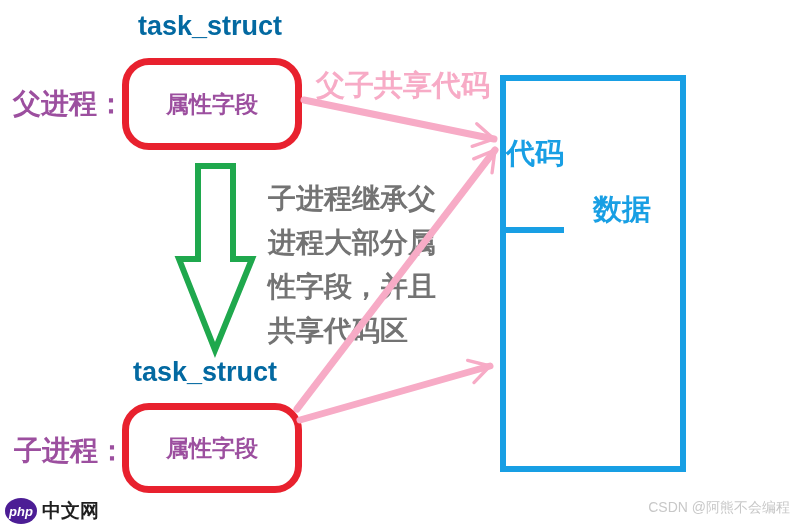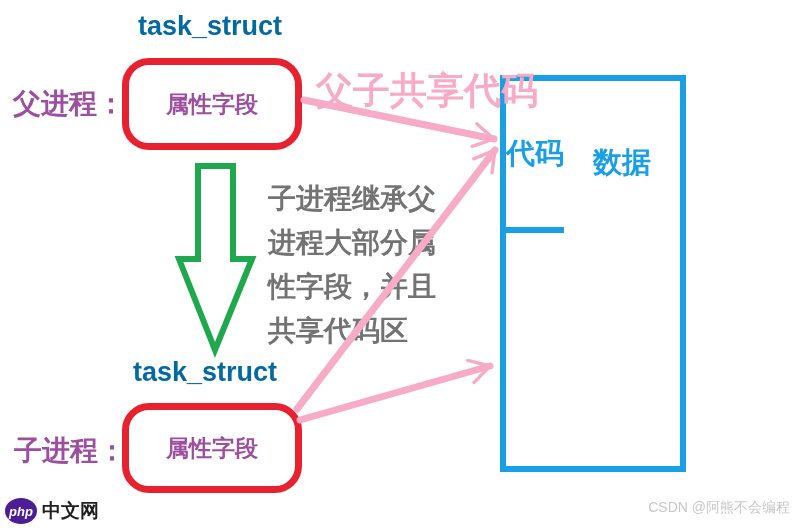--- a/index.html
+++ b/index.html
@@ -43,21 +43,21 @@
   .task-box .field-text{
     color:#9c4f9f;
     font-size:23px;
     font-weight:bold;
     white-space:nowrap;
   }
 
   
   .shared-label{
     color:#f7abc6;
-    font-size:37px;
+    font-size:29px;
     font-weight:bold;
     white-space:nowrap;
     z-index:3;
   }
 
   
   .inherit-note{
     color:#737373;
     font-size:28px;
     font-weight:bold;
@@ -80,20 +80,21 @@
     box-sizing:border-box;
     height:152px;
     border-bottom:6px solid #189fe4;
     display:flex;align-items:center;justify-content:center;
   }
   .mem-section-data{
     box-sizing:border-box;
     flex:1;
     display:flex;align-items:flex-start;justify-content:center;
     padding-top:62px;
+    margin-top:47px;
   }
   .mem-label{
     color:#189fe4;
     font-size:29px;
     font-weight:bold;
     white-space:nowrap;
   }
 
   
   #connector-layer{

